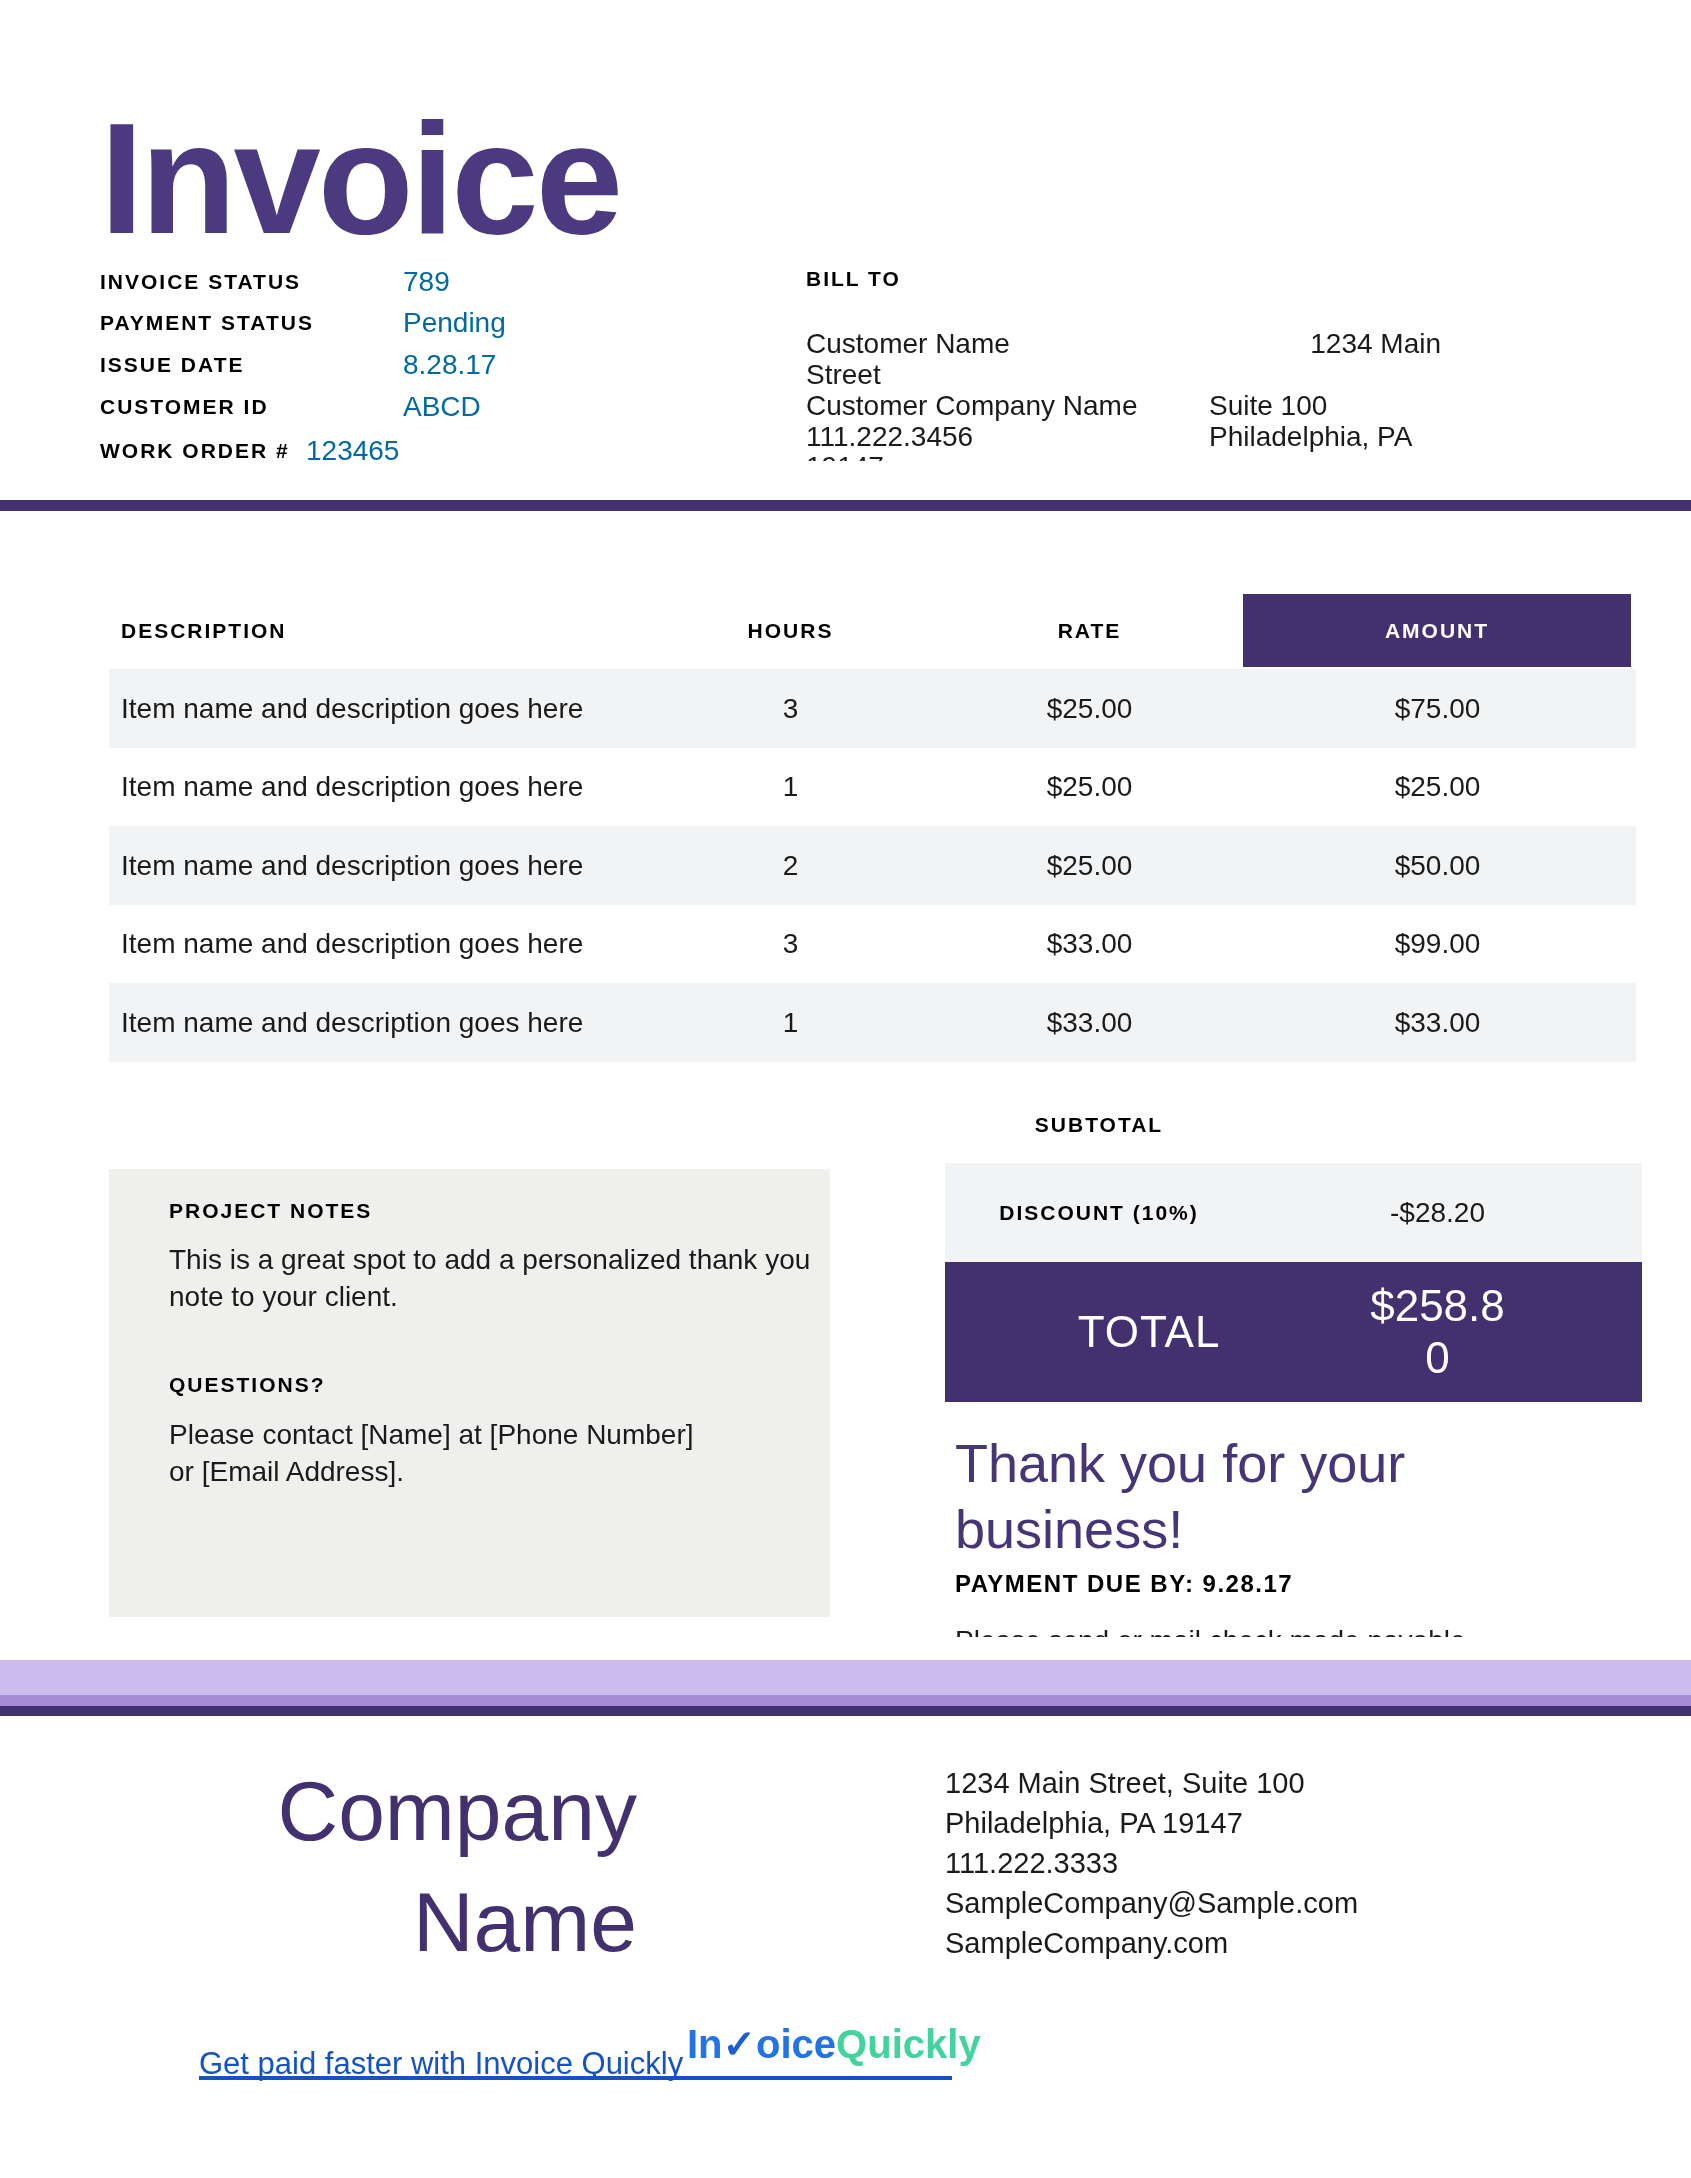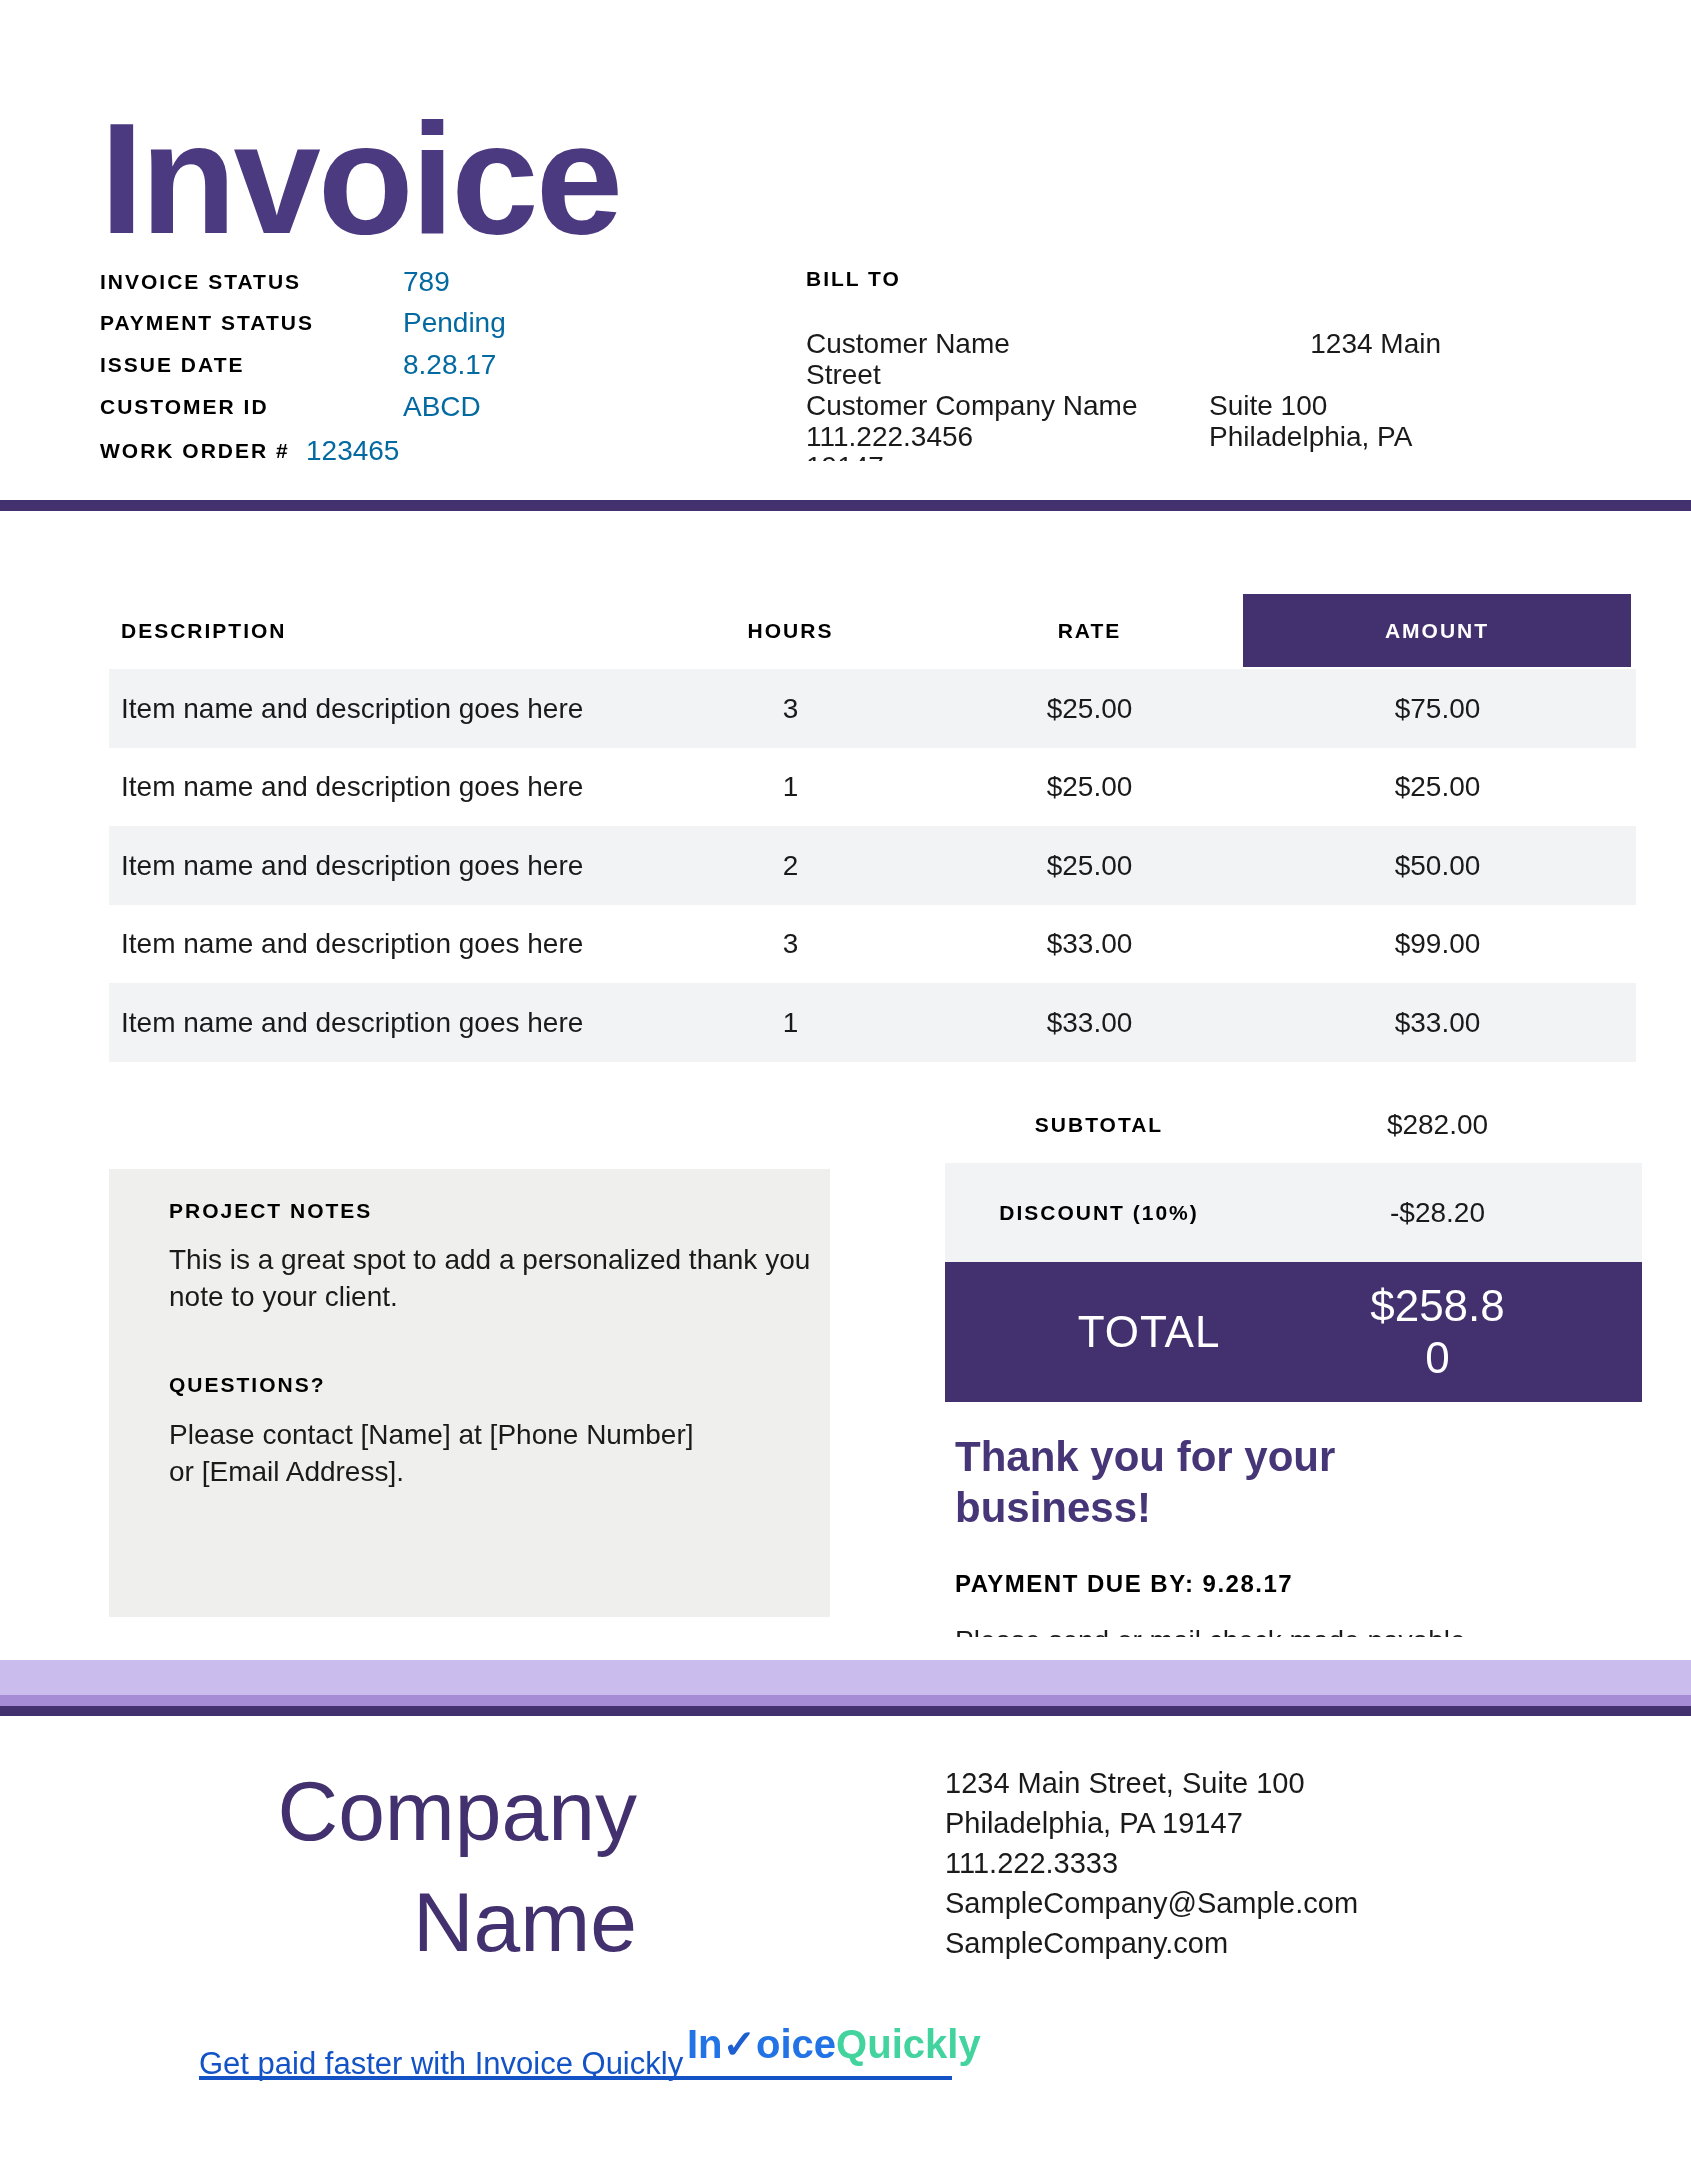--- a/index.html
+++ b/index.html
@@ -44,21 +44,21 @@
   .total-band .big-label { position:absolute; left:40px; width:328px; top:0; height:100%; display:flex; align-items:center; justify-content:center;
                font-size:44px; color:#ffffff; letter-spacing:1px; }
   .total-band .big-value { position:absolute; left:418px; width:149px; top:0; height:100%; display:flex; align-items:center; justify-content:center;
                font-size:44px; color:#ffffff; text-align:center; word-break:break-all; line-height:1.18; }
 
   
   .notes { background:#eff0ee; }
   .notes .nlbl { position:absolute; left:60px; font-weight:bold; font-size:21px; letter-spacing:2px; color:#000; }
   .notes .ntxt { position:absolute; left:60px; font-size:28px; line-height:37px; color:#1a1a1a; }
 
-  .thankyou { font-size:42px; line-height:1.22; color:#463677;font-weight:bold; }
+  .thankyou { font-size:54px; line-height:1.22; color:#463677; }
   .due { font-weight:bold; font-size:24px; letter-spacing:1.5px; color:#000; }
   .clipped { overflow:hidden; white-space:nowrap; font-size:28px; color:#1a1a1a; }
 
   
   .company { font-size:84px; line-height:111px; color:#42316e; text-align:right; }
   .contact div { font-size:29px; line-height:40px; color:#1a1a1a; }
   .promo-link { font-size:31px; color:#1353c5; white-space:nowrap; cursor:pointer; }
   .logo { font-size:40px; font-weight:bold; white-space:nowrap; cursor:pointer; }
   .logo .b { color:#2273e6; }
   .logo .chk { color:#1d5ed0; }
@@ -141,21 +141,20 @@
   </div>
   <div class="trow gray" style="top:983px; height:79px;">
     <div class="cell" style="left:12px;">Item name and description goes here</div>
     <div class="cell center" style="left:582px; width:199px;">1</div>
     <div class="cell center" style="left:881px; width:199px;">$33.00</div>
     <div class="cell center" style="left:1229px; width:199px;">$33.00</div>
   </div>
 
   <div class="totrow" style="top:1085px; height:79px;">
     <div class="tot-label" style="left:0; width:308px;">SUBTOTAL</div>
-    <div class="tot-value" style="left:393px; width:199px;">$282.00</div>
   </div>
   <div class="totrow gray" style="top:1163px; height:99px;">
     <div class="tot-label" style="left:0; width:308px;">DISCOUNT (10%)</div>
     <div class="tot-value" style="left:393px; width:199px;">-$28.20</div>
   </div>
   <div class="totrow total-band" style="top:1262px; height:140px;">
     <div class="big-label">TOTAL</div>
     <div class="big-value">$258.80</div>
   </div>
 

